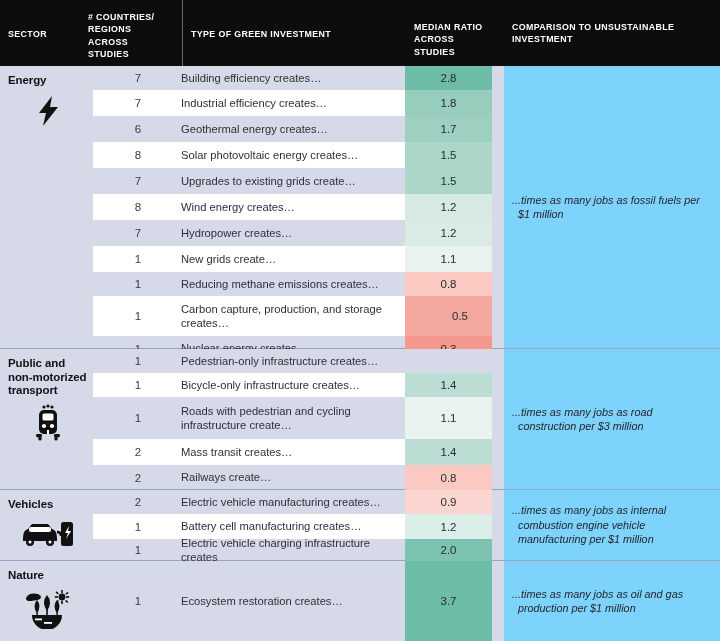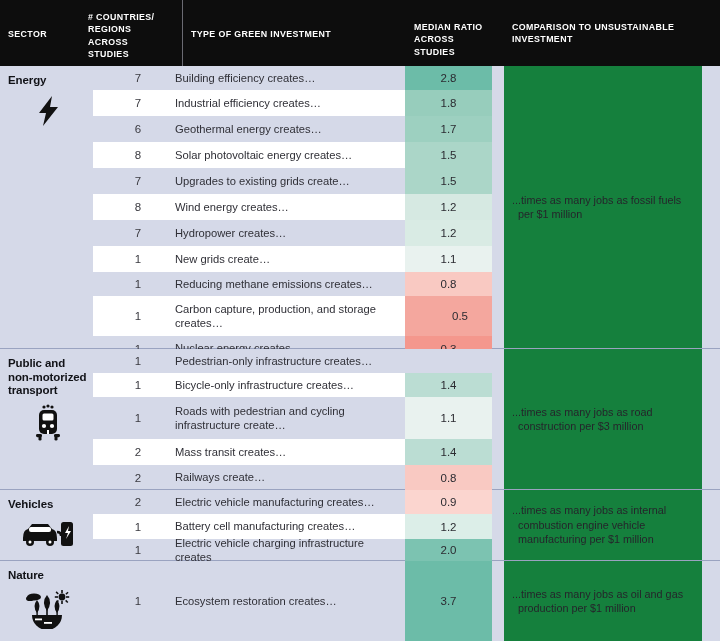--- a/index.html
+++ b/index.html
@@ -97,44 +97,45 @@
   .cell-count {
     position: absolute;
     left: 93px; top: 0;
     width: 90px; height: 100%;
     display: flex; align-items: center; justify-content: center;
     font-size: 11.5px;
     color: #3a3a40;
   }
   .cell-type {
     position: absolute;
-    left: 175px; top: 0;
+    left: 181px; top: 0;
     width: 210px; height: 100%;
     display: flex; align-items: center;
     font-size: 11.2px;
     color: #2f2f36;
     line-height: 14.5px;
     padding-right: 4px;
   }
   .cell-ratio {
     position: absolute;
     left: 405px; top: 0;
     width: 87px; height: 100%;
     display: flex; align-items: center; justify-content: center;
     font-size: 11.5px;
     color: #2b2b31;
   }
 
   
   .compare-cell {
     position: absolute;
     left: 504px; top: 0;
-    width: 198px; height: 100%;
+    width: 216px; height: 100%;
     display: flex; align-items: center;
-    background: #15803d;
+    background: #7dd3fc;
+    font-style: italic;
   }
   .compare-text {
     font-size: 10.8px;
     color: #25252b;
     line-height: 14.5px;
     padding: 0 8px 0 8px;
     text-indent: -6px;
     margin-left: 6px;
   }
 </style>

